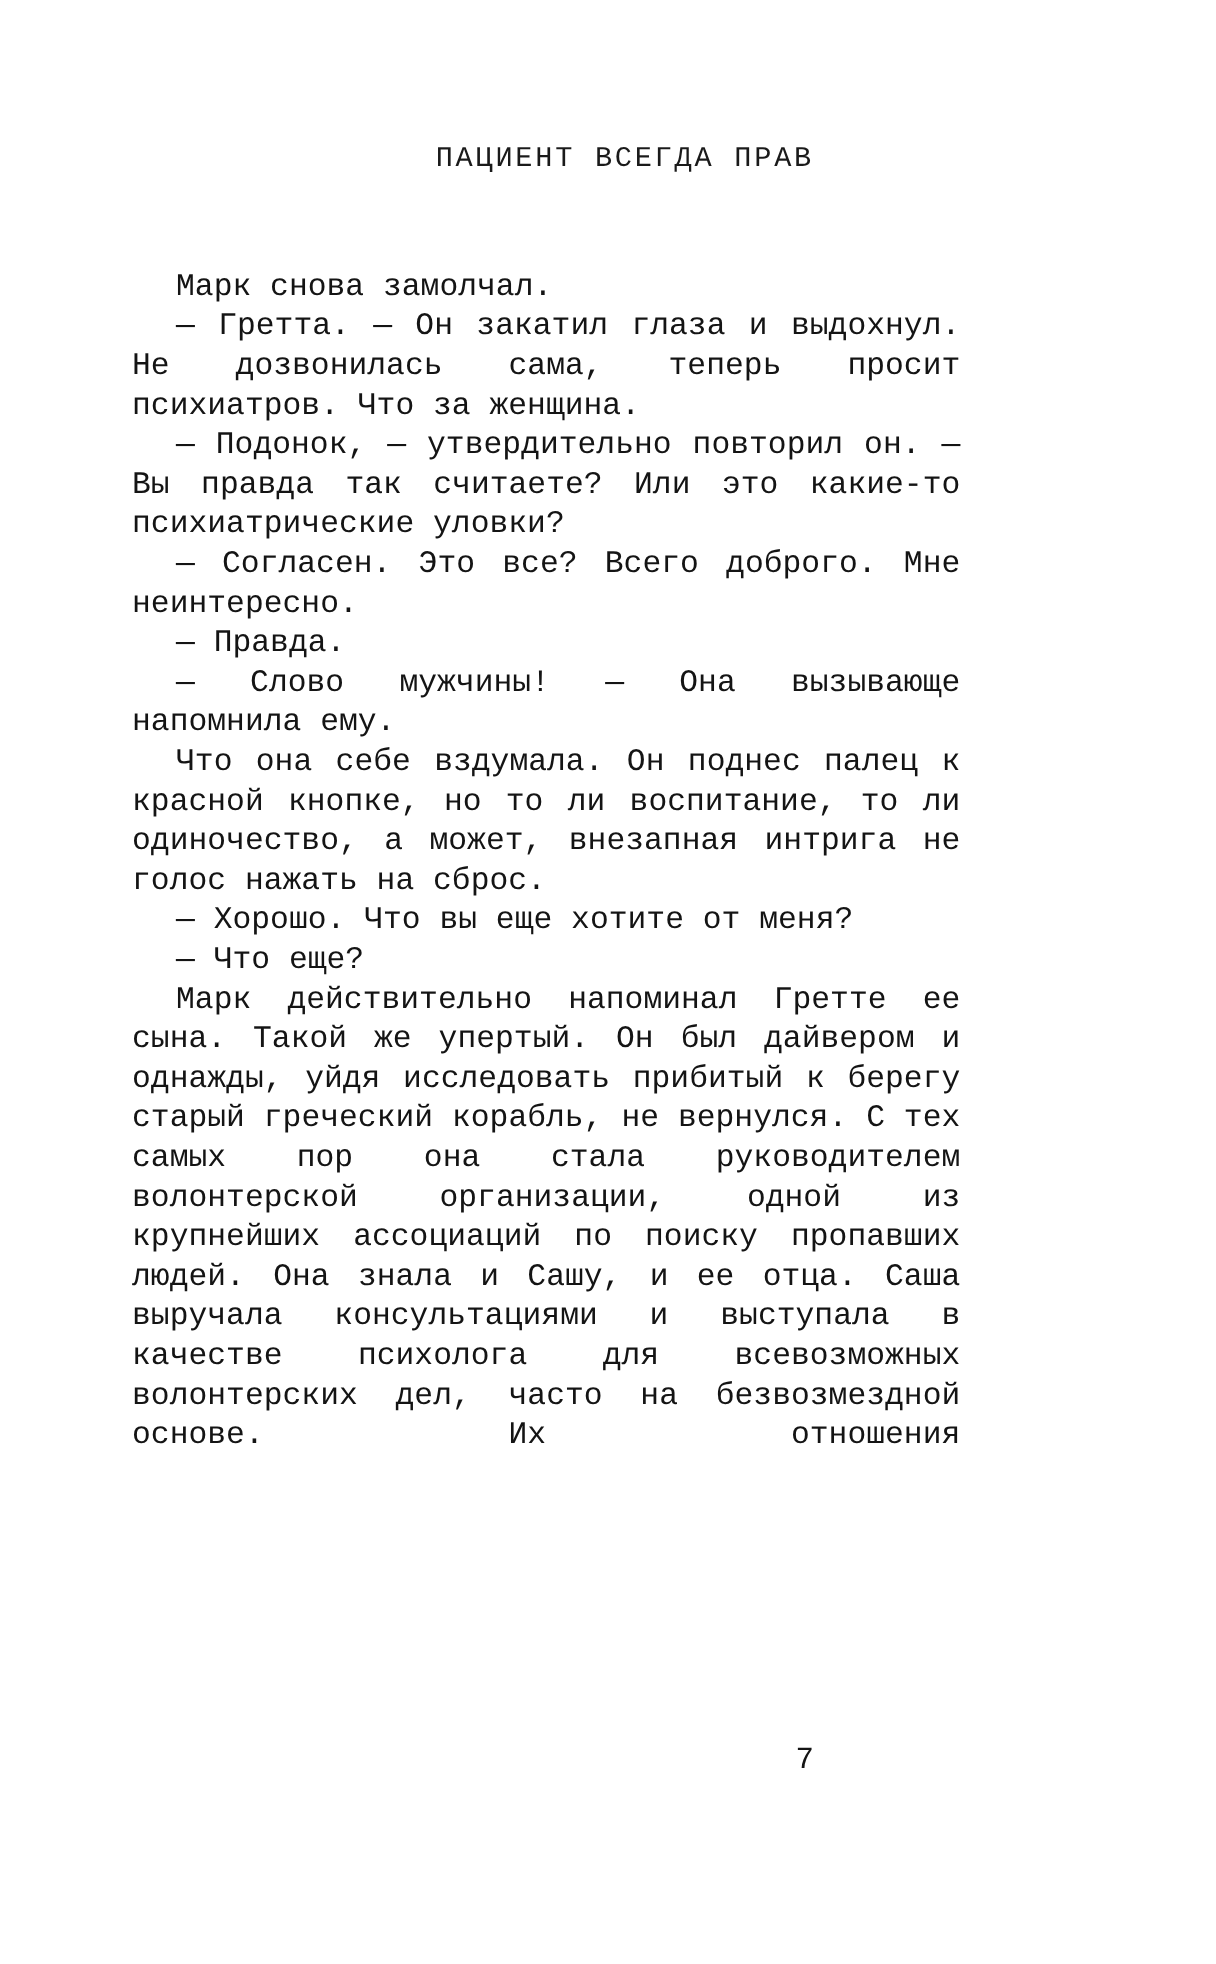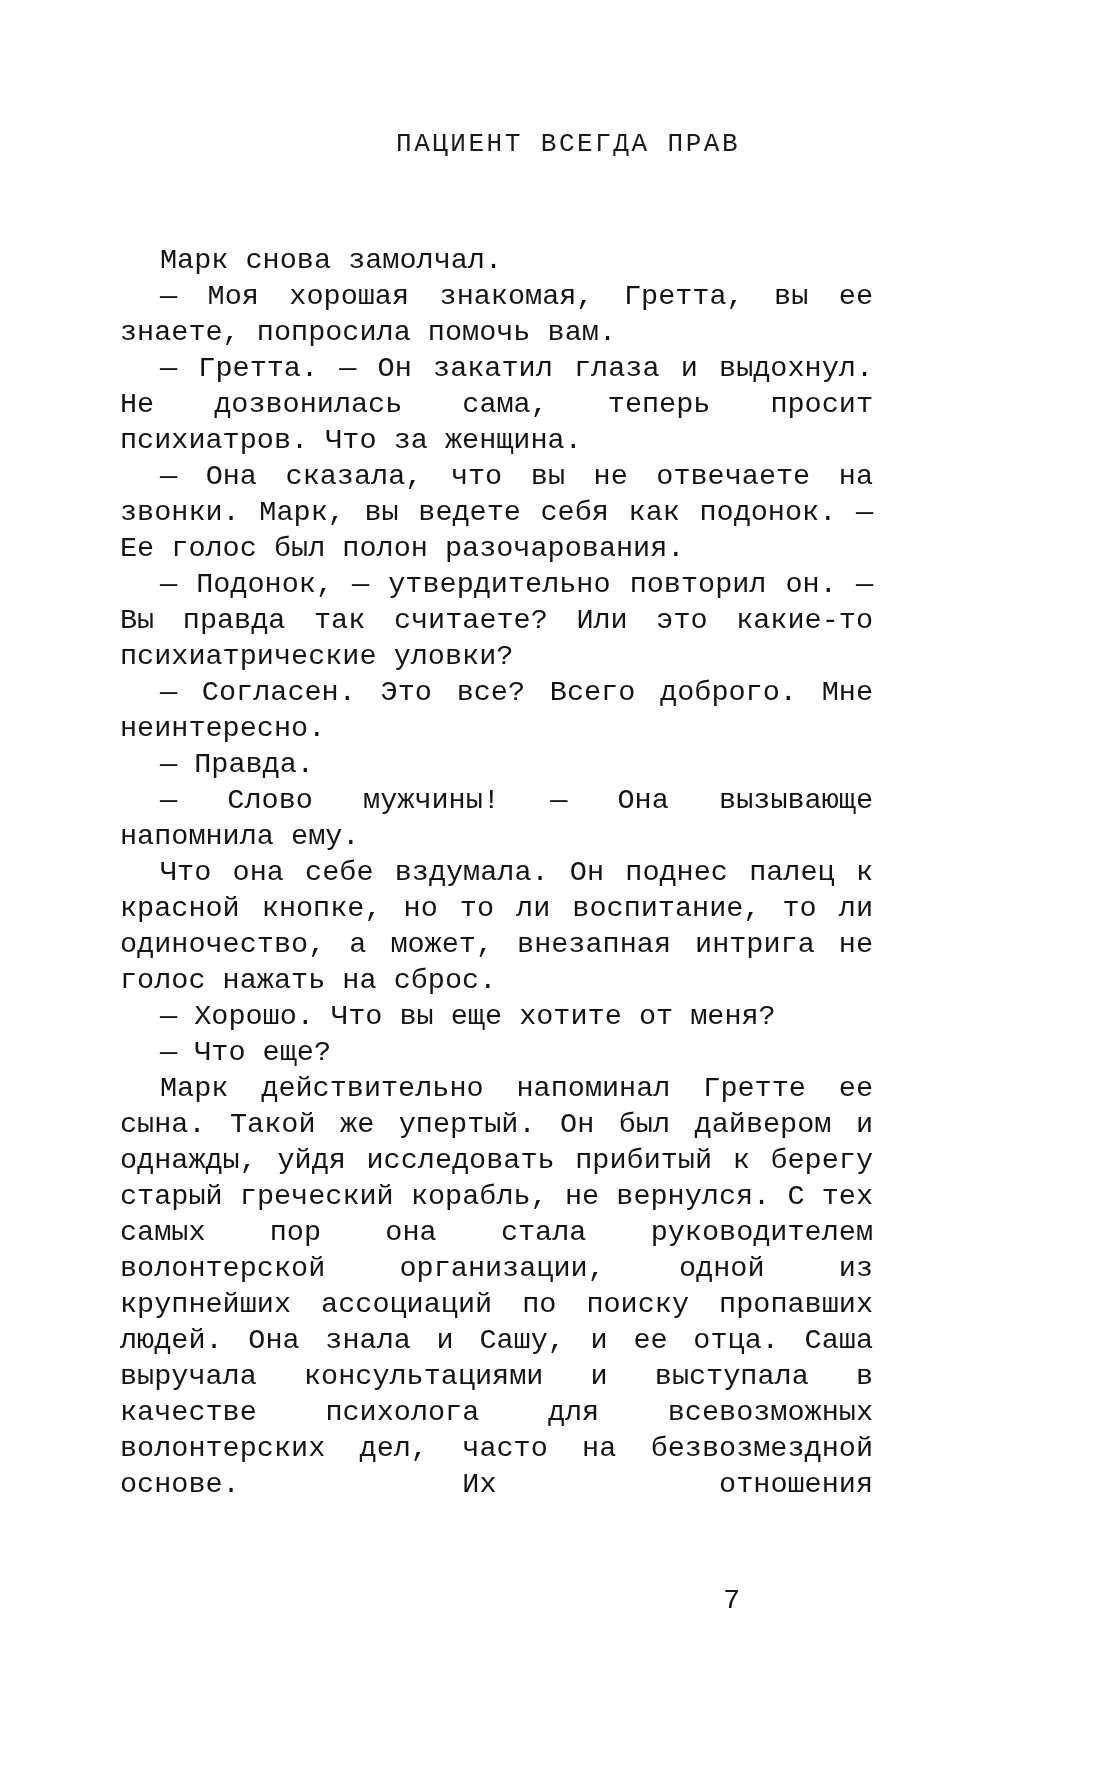--- a/index.html
+++ b/index.html
@@ -50,23 +50,21 @@
   }
 </style>
 </head>
 <body>
 
 <div class="page">
   <div class="running-head">ПАЦИЕНТ ВСЕГДА ПРАВ</div>
 
   <div class="body-text">
       <p class="para">Марк снова замолчал.</p>
-      <p class="para">— Моя хорошая знакомая, Гретта, вы ее знаете, попросила помочь вам.</p>
       <p class="para">— Гретта. — Он закатил глаза и выдохнул. Не дозвонилась сама, теперь просит психиатров. Что за женщина.</p>
-      <p class="para">— Она сказала, что вы не отвечаете на звонки. Марк, вы ведете себя как подонок. — Ее голос был полон разочарования.</p>
       <p class="para">— Подонок, — утвердительно повторил он. — Вы правда так считаете? Или это какие-то психиатрические уловки?</p>
       <p class="para">— Согласен. Это все? Всего доброго. Мне неинтересно.</p>
       <p class="para">— Правда.</p>
       <p class="para">— Слово мужчины! — Она вызывающе напомнила ему.</p>
       <p class="para">Что она себе вздумала. Он поднес палец к красной кнопке, но то ли воспитание, то ли одиночество, а может, внезапная интрига не голос нажать на сброс.</p>
       <p class="para">— Хорошо. Что вы еще хотите от меня?</p>
       <p class="para">— Что еще?</p>
       <p class="para continued">Марк действительно напоминал Гретте ее сына. Такой же упертый. Он был дайвером и однажды, уйдя исследовать прибитый к берегу старый греческий корабль, не вернулся. С тех самых пор она стала руководителем волонтерской организации, одной из крупнейших ассоциаций по поиску пропавших людей. Она знала и Сашу, и ее отца. Саша выручала консультациями и выступала в качестве психолога для всевозможных волонтерских дел, часто на безвозмездной основе. Их отношения</p>
     </div>
 

